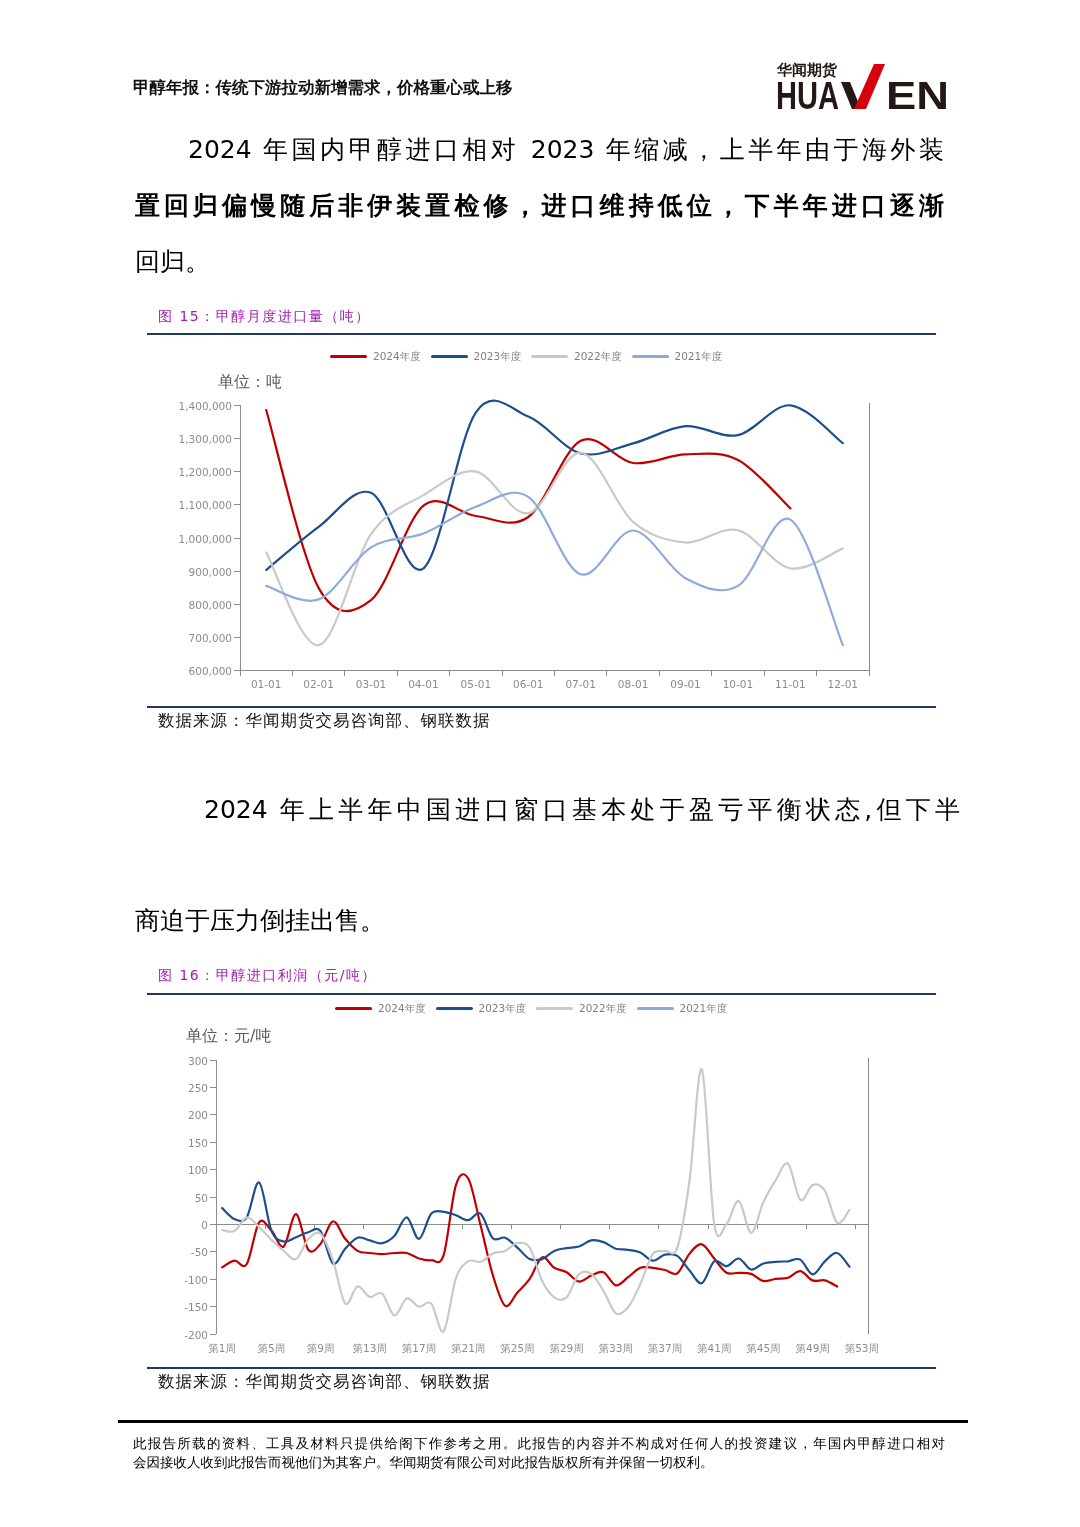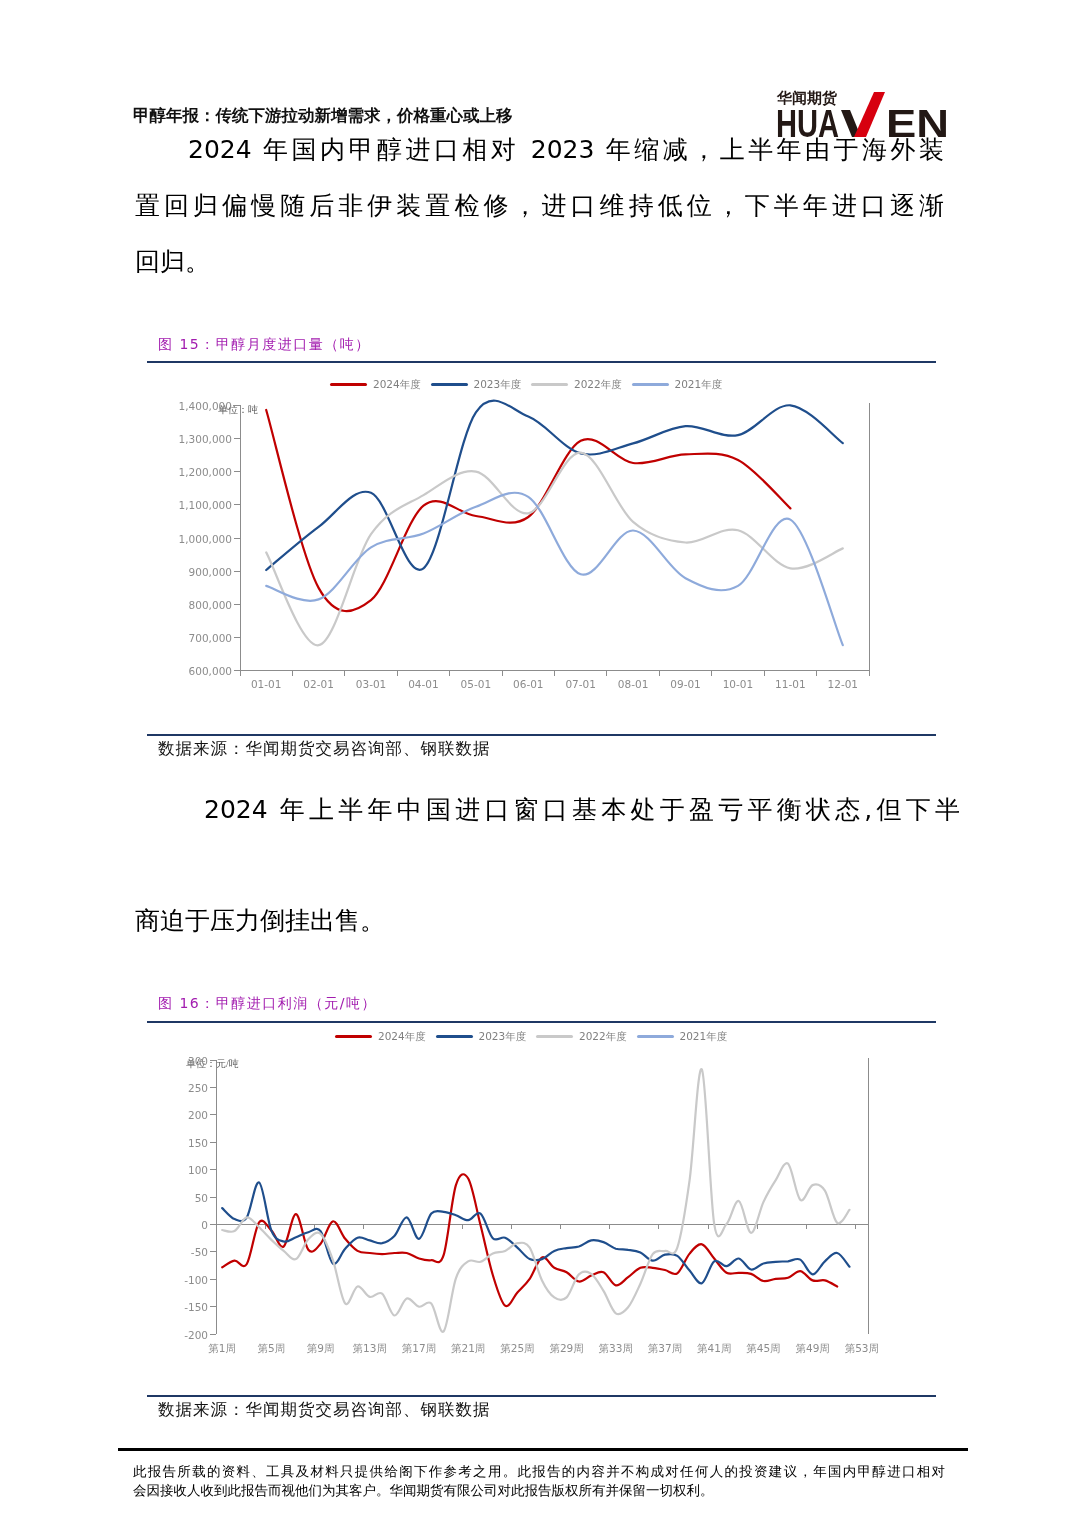--- a/index.html
+++ b/index.html
@@ -1,21 +1,21 @@
 <!DOCTYPE html>
 <html><head>
 <meta charset="utf-8">
 <style>
   html, body { margin: 0; padding: 0; background: #ffffff; }
   .page {
     position: relative; width: 1080px; height: 1527px; overflow: hidden;
     background: #ffffff; color: #000;
     font-family: "DejaVu Sans", sans-serif;
   }
-  .abs { position: absolute; margin-top: 28px; }
+  .abs { position: absolute; }
 
   .header-title {
     left: 133px; top: 78px; font-size: 16.5px; line-height: 20px;
     font-weight: bold; white-space: nowrap; color: #111;
   }
   .logo { left: 776px; top: 58px; width: 180px; height: 54px; }
 
   .pline {
     position: absolute; font-size: 25px; line-height: 30px; height: 30px;
     white-space: nowrap; color: #000;
@@ -27,21 +27,21 @@
     font-size: 14px; line-height: 26px; color: #a21caf;
     letter-spacing: 1.5px; white-space: nowrap;
     font-family: "DejaVu Sans", sans-serif;
   }
   .rule { height: 2px; background: #1f3864; }
   .source {
     font-size: 16.5px; line-height: 20px; letter-spacing: 1px;
     white-space: nowrap; color: #111;
   }
   .unit {
-    font-size: 10px; line-height: 12px; color: #595959; white-space: nowrap; font-family: Liberation Serif, serif;
+    font-size: 16px; line-height: 12px; color: #595959; white-space: nowrap;
   }
 
   .legend { display: flex; align-items: flex-end; height: 12px; }
   .legend-item { display: flex; align-items: center; width: 100.5px; }
   .legend-swatch { display: inline-block; width: 37px; height: 3px; border-radius: 1.5px; margin-right: 6px; }
   .legend-label { font-size: 10.5px; line-height: 12px; color: #7f7f7f; white-space: nowrap; }
 
   .chart-svg { position: absolute; overflow: visible; }
   .axis { stroke: #8c8c8c; stroke-width: 1; shape-rendering: crispEdges; fill: none; }
   .tick-label { font-family: "DejaVu Sans", sans-serif; font-size: 10.5px; fill: #8c8c8c; }
@@ -60,21 +60,21 @@
     <svg width="180" height="54" viewBox="776 58 180 54">
       <text x="777" y="75" font-size="15" font-weight="bold" fill="#231815" textLength="60" lengthAdjust="spacingAndGlyphs" font-family="DejaVu Sans, sans-serif">华闻期货</text>
       <text x="776" y="109" font-size="38" font-weight="bold" fill="#231815" textLength="63" lengthAdjust="spacingAndGlyphs" font-family="Liberation Sans, sans-serif">HUA</text>
       <polygon points="841,82 850,82 861,109 852,109" fill="#231815"></polygon>
       <polygon points="854,109 866,109 885,64 874,64" fill="#d7000f"></polygon>
       <text x="886" y="109" font-size="38" font-weight="bold" fill="#231815" textLength="63" lengthAdjust="spacingAndGlyphs" font-family="Liberation Sans, sans-serif">EN</text>
     </svg>
   </div>
 
   <div class="pline justify" style="left:188px; top:135px; width:756px;">2024 年国内甲醇进口相对 2023 年缩减，上半年由于海外装</div>
-  <div class="pline justify" style="left:135px; top:191px; width:809px;">置回归偏慢随后非伊装置检修，进口维持低位，下半年进口逐渐</div>
+  <div class="pline justify" style="left:135px; top:191px; width:809px;font-weight:bold;">置回归偏慢随后非伊装置检修，进口维持低位，下半年进口逐渐</div>
   <div class="pline" style="left:135px; top:247px;">回归。</div>
 
   <div class="abs fig-title" style="left:158px; top:303px;">图 15：甲醇月度进口量（吨）</div>
   <div class="abs rule" style="left:147px; top:333px; width:789px;"></div>
 
   <div class="abs legend" style="left:330px; top:350px;">
     <div class="legend-item">
       <span class="legend-swatch" style="background: rgb(192, 0, 0);"></span>
       <span class="legend-label">2024年度</span>
     </div>

